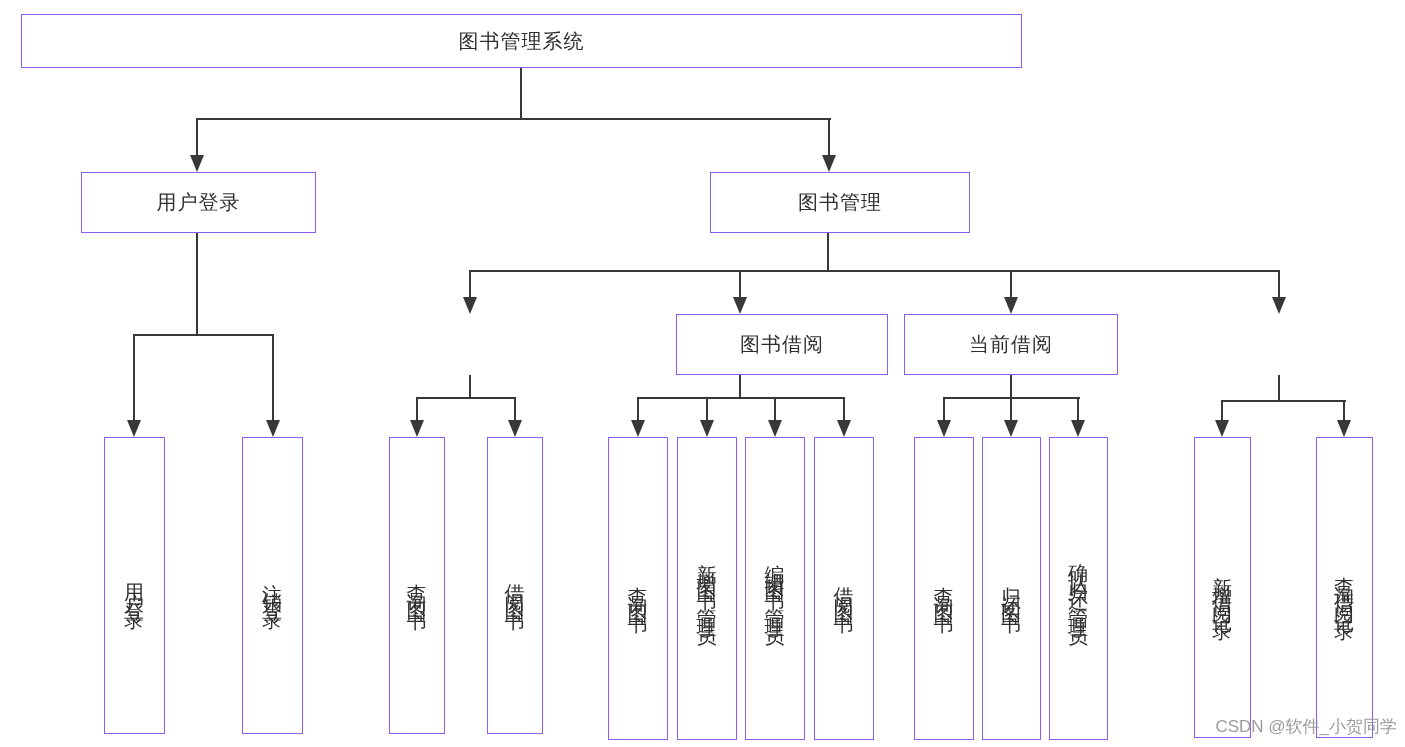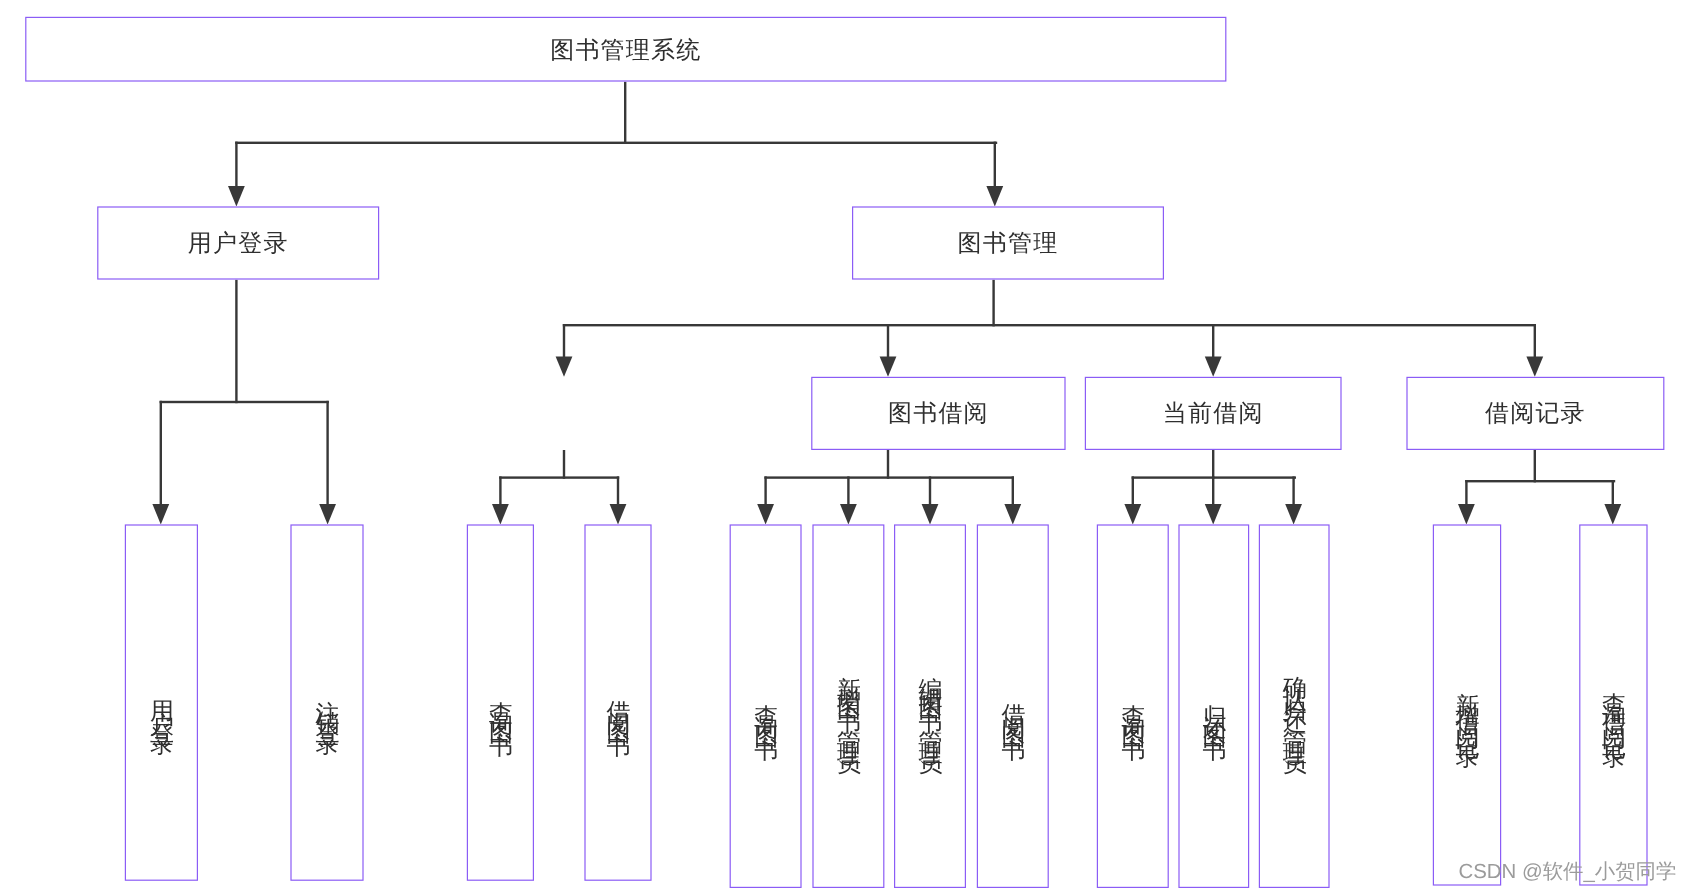--- a/index.html
+++ b/index.html
@@ -70,23 +70,20 @@
   </div>
   <div class="box" style="left:710px;top:172px;width:260px;height:61px;">
     <span class="hl">图书管理</span>
   </div>
 
   <div class="box" style="left:634px;top:314px;width:212px;height:61px;margin-left:42px;">
     <span class="hl">图书借阅</span>
   </div>
   <div class="box" style="left:904px;top:314px;width:214px;height:61px;">
     <span class="hl">当前借阅</span>
-  </div>
-  <div class="box" style="left:1172px;top:314px;width:215px;height:61px;">
-    <span class="hl">借阅记录</span>
   </div>
 
   <div class="box" style="left:104px;top:437px;width:61px;height:297px;">
     <span class="vt">用户登录</span>
   </div>
   <div class="box" style="left:242px;top:437px;width:61px;height:297px;">
     <span class="vt">注销登录</span>
   </div>
 
   <div class="box" style="left:389px;top:437px;width:56px;height:297px;">

